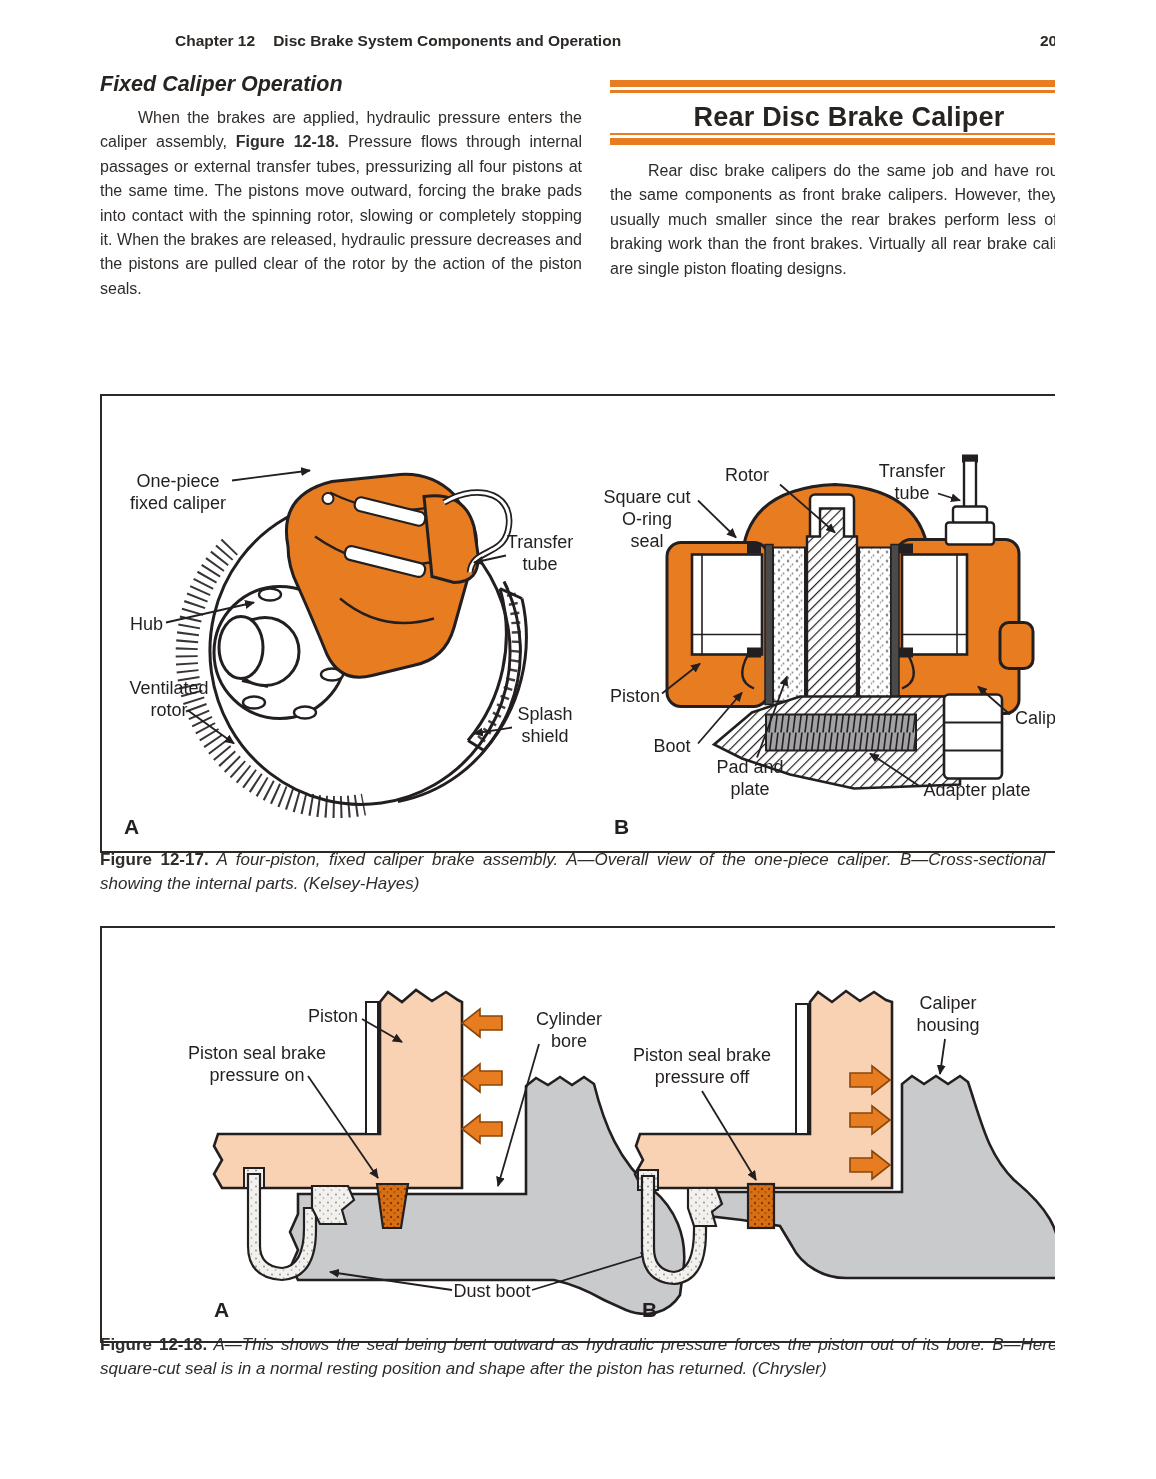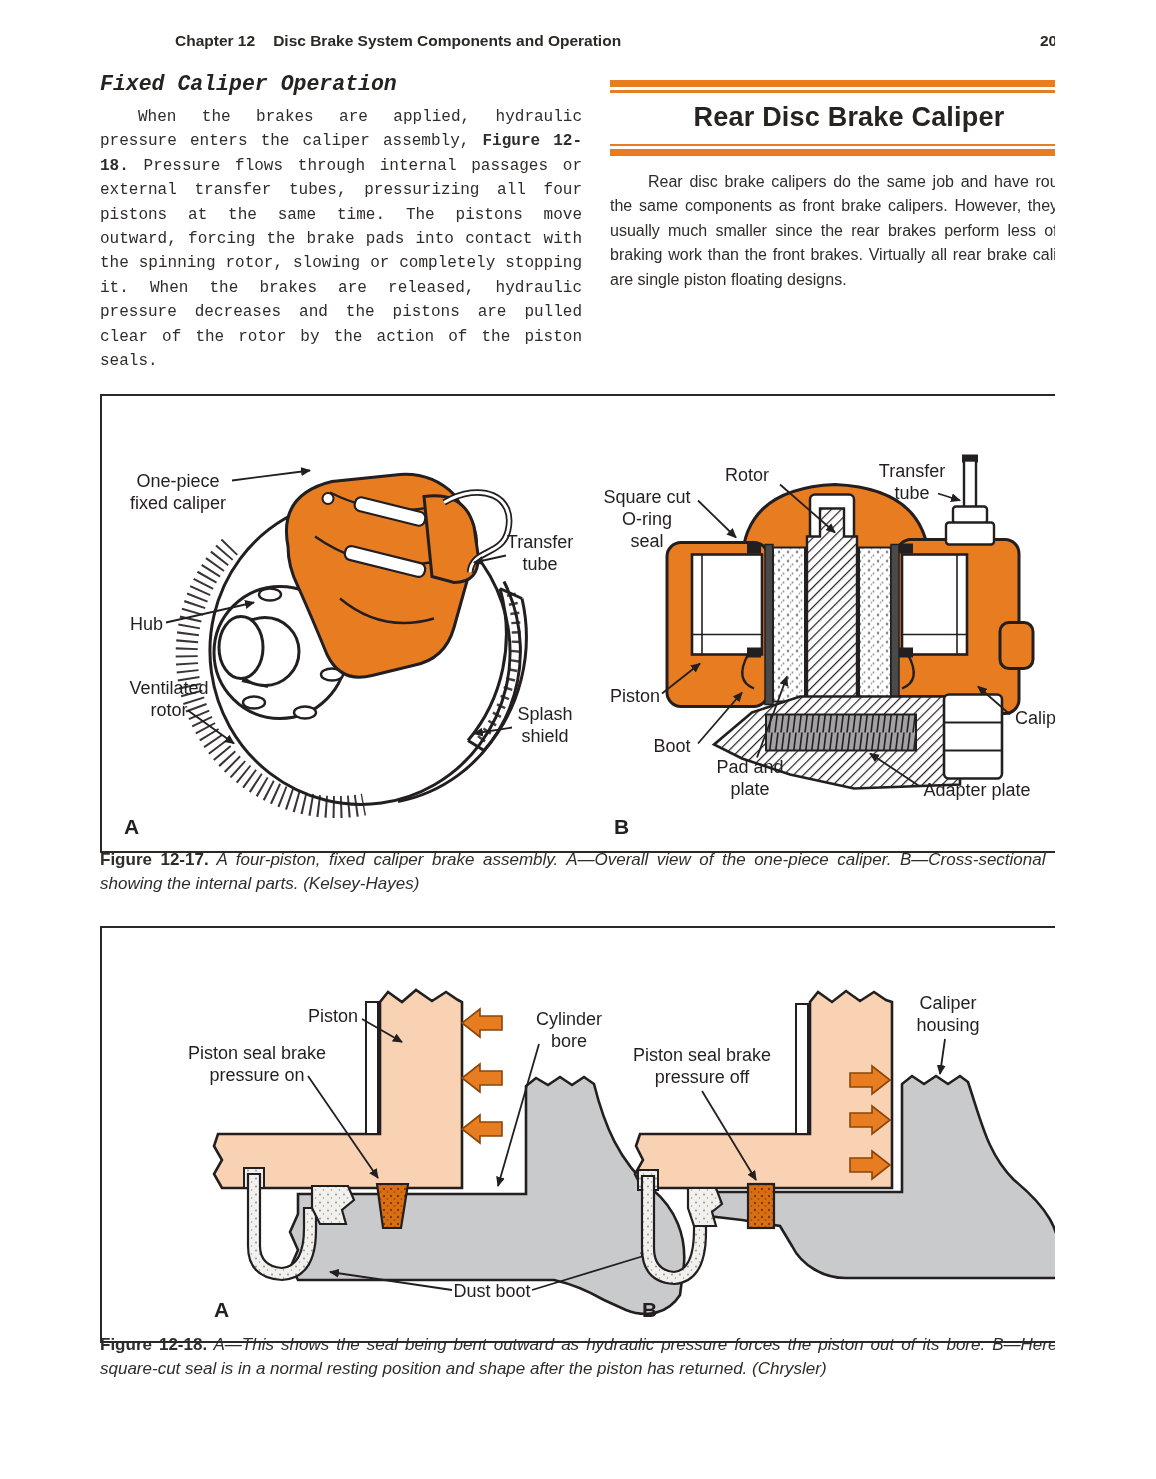--- a/index.html
+++ b/index.html
@@ -1,29 +1,29 @@
 <!DOCTYPE html>
 <html><head>
 <meta charset="utf-8">
 <style>
   html,body{margin:0;padding:0;background:#ffffff;}
   .page{position:relative;width:1055px;height:1479px;background:#ffffff;overflow:hidden;
         font-family:"Liberation Sans",sans-serif;color:#2b2826;}
   .running-head{position:absolute;top:32px;left:175px;font-size:15.5px;font-weight:bold;color:#2b2826;}
   .running-head .gap{display:inline-block;width:18px;}
   .folio{position:absolute;top:32px;left:1040px;width:50px;font-size:15.5px;font-weight:bold;}
-  .leftcol{position:absolute;left:100px;top:72px;width:482px;font-family:Liberation Mono, monospace;}
+  .leftcol{position:absolute;left:100px;top:72px;width:482px;}
   .leftcol h3{margin:0 0 9px 0;font-size:21.5px;font-style:italic;font-weight:bold;color:#262320;}
   .bodytext{font-size:16px;line-height:24.4px;text-align:justify;color:#2f2c2a;margin:0;}
   .bodytext.indent{text-indent:38px;}
   .rightcol{position:absolute;left:610px;top:80px;width:478px;}
   .rule-thick{height:7px;background:#e87c21;}
   .rule-thin{height:2.5px;background:#e87c21;}
   .rule-gap{height:3px;}
-  .banner-title{margin:9px 0 11px 0;text-align:center;font-size:27px;font-weight:bold;color:#262320;letter-spacing:.2px;}
+  .banner-title{margin:9px 0 0 0;text-align:center;font-size:27px;font-weight:bold;color:#262320;letter-spacing:.2px;}
   .rightcol .bodytext{margin-top:14px;}
   .figbox{position:absolute;left:100px;width:988px;border:2.5px solid #2b2826;background:#fff;box-sizing:border-box;}
   #figbox17{top:354px;height:459px;margin-top:40px;}
   #figbox18{top:926px;height:417px;}
   .figbox svg{display:block;width:100%;height:100%;}
   .caption{position:absolute;left:100px;width:988px;font-size:17px;line-height:24px;
            text-align:justify;color:#2f2c2a;}
   #caption17{top:831px;}
   #caption18{top:1316px;}
   .caption .lead{font-weight:bold;font-style:normal;}

